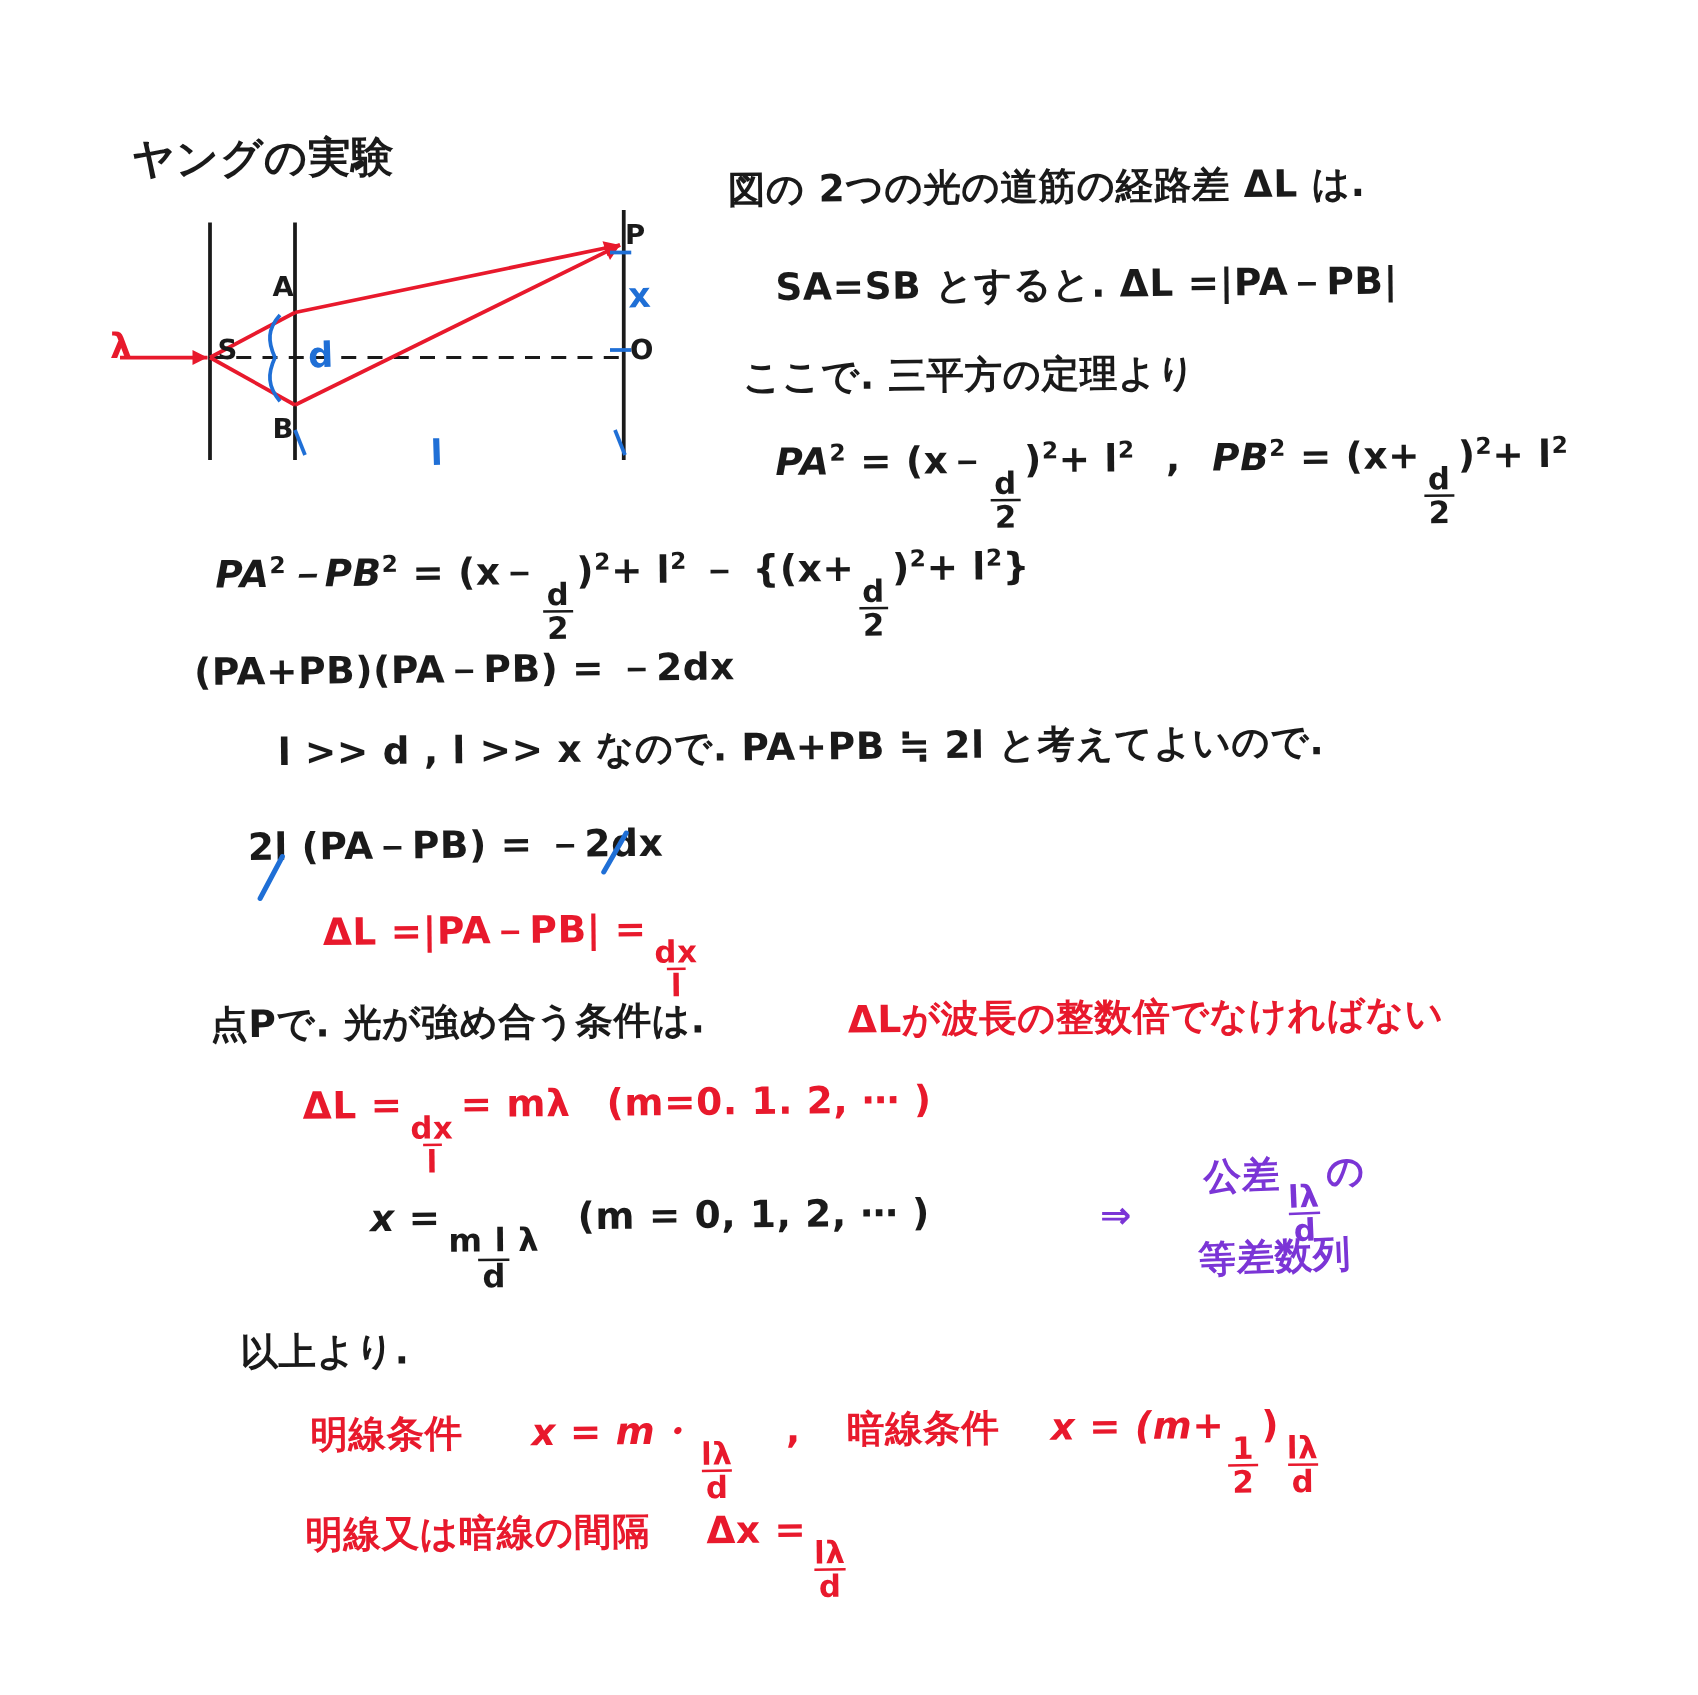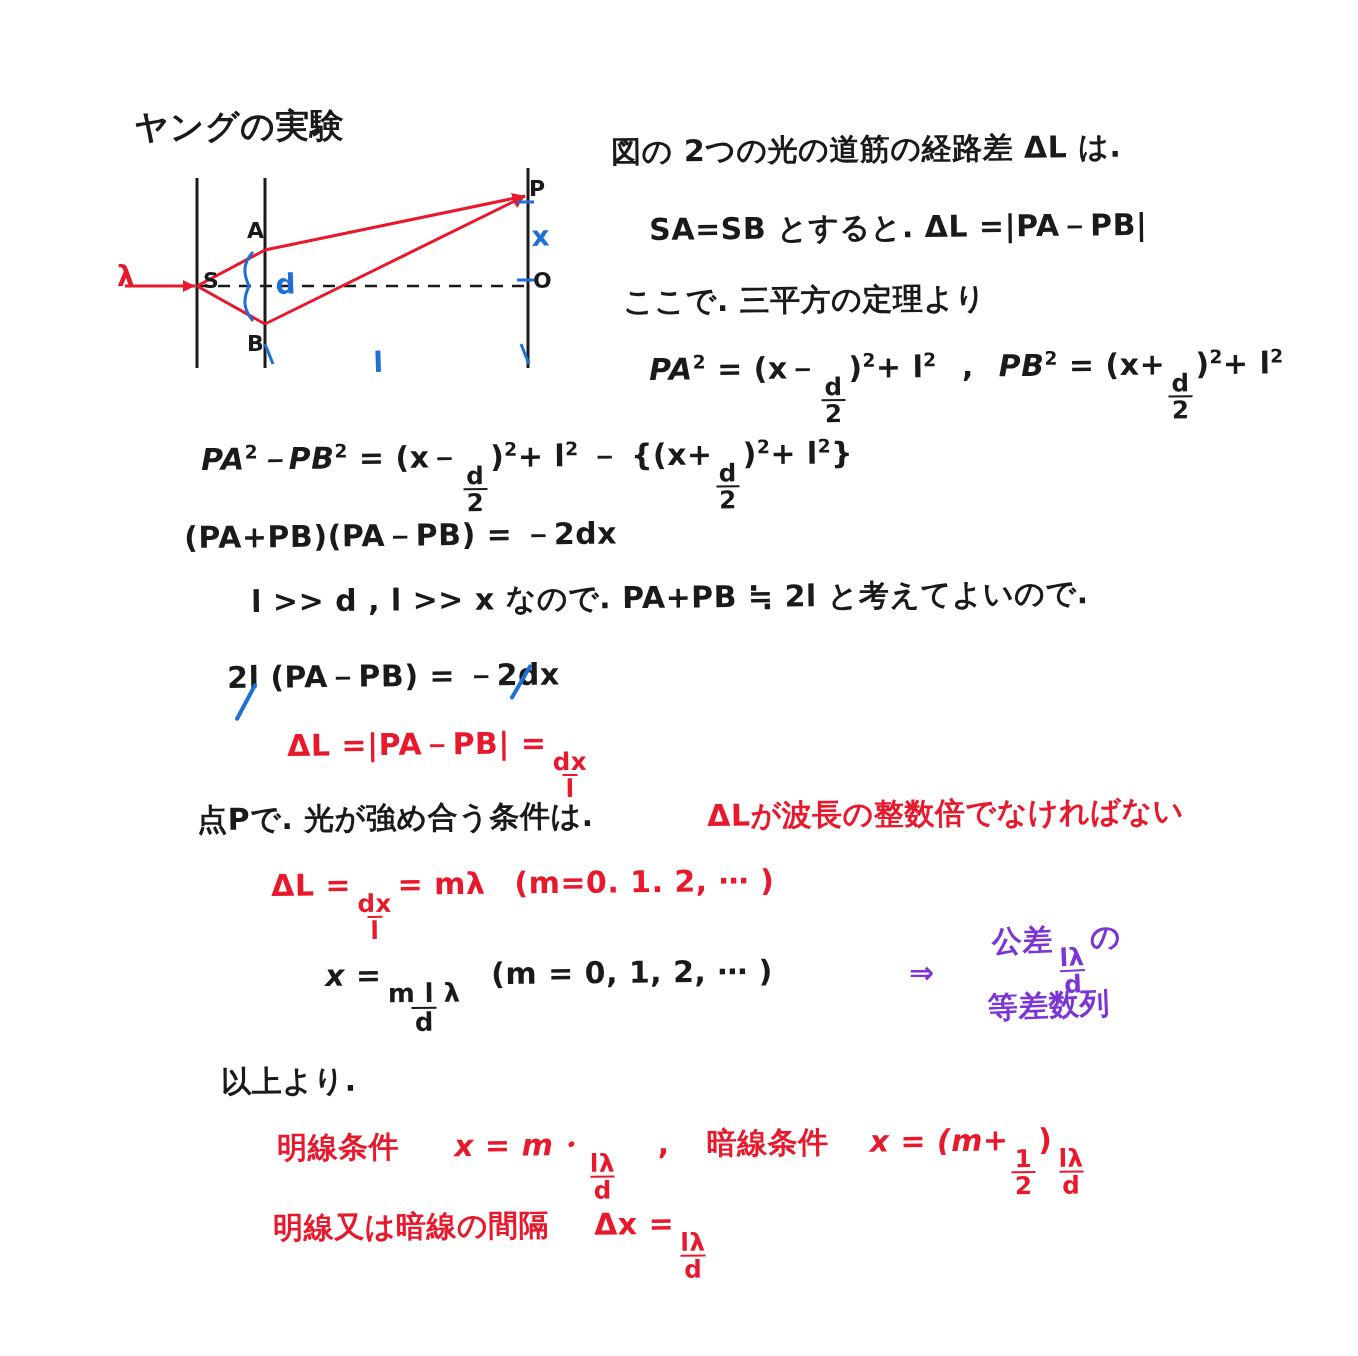--- a/index.html
+++ b/index.html
@@ -11,21 +11,20 @@
     width: 1358px;
     height: 1356px;
     position: relative;
     font-family: "DejaVu Sans", sans-serif;
     color: #111111;
     overflow: hidden;
   }
   .page {
     position: absolute;
     inset: 0;
-    margin-left: 29px;
   }
   .hw {
     position: absolute;
     white-space: nowrap;
     font-family: "DejaVu Sans", sans-serif;
     font-weight: 700;
     letter-spacing: 0.5px;
     transform-origin: left top;
   }
   .ink-black { color: #1a1a1a; }

